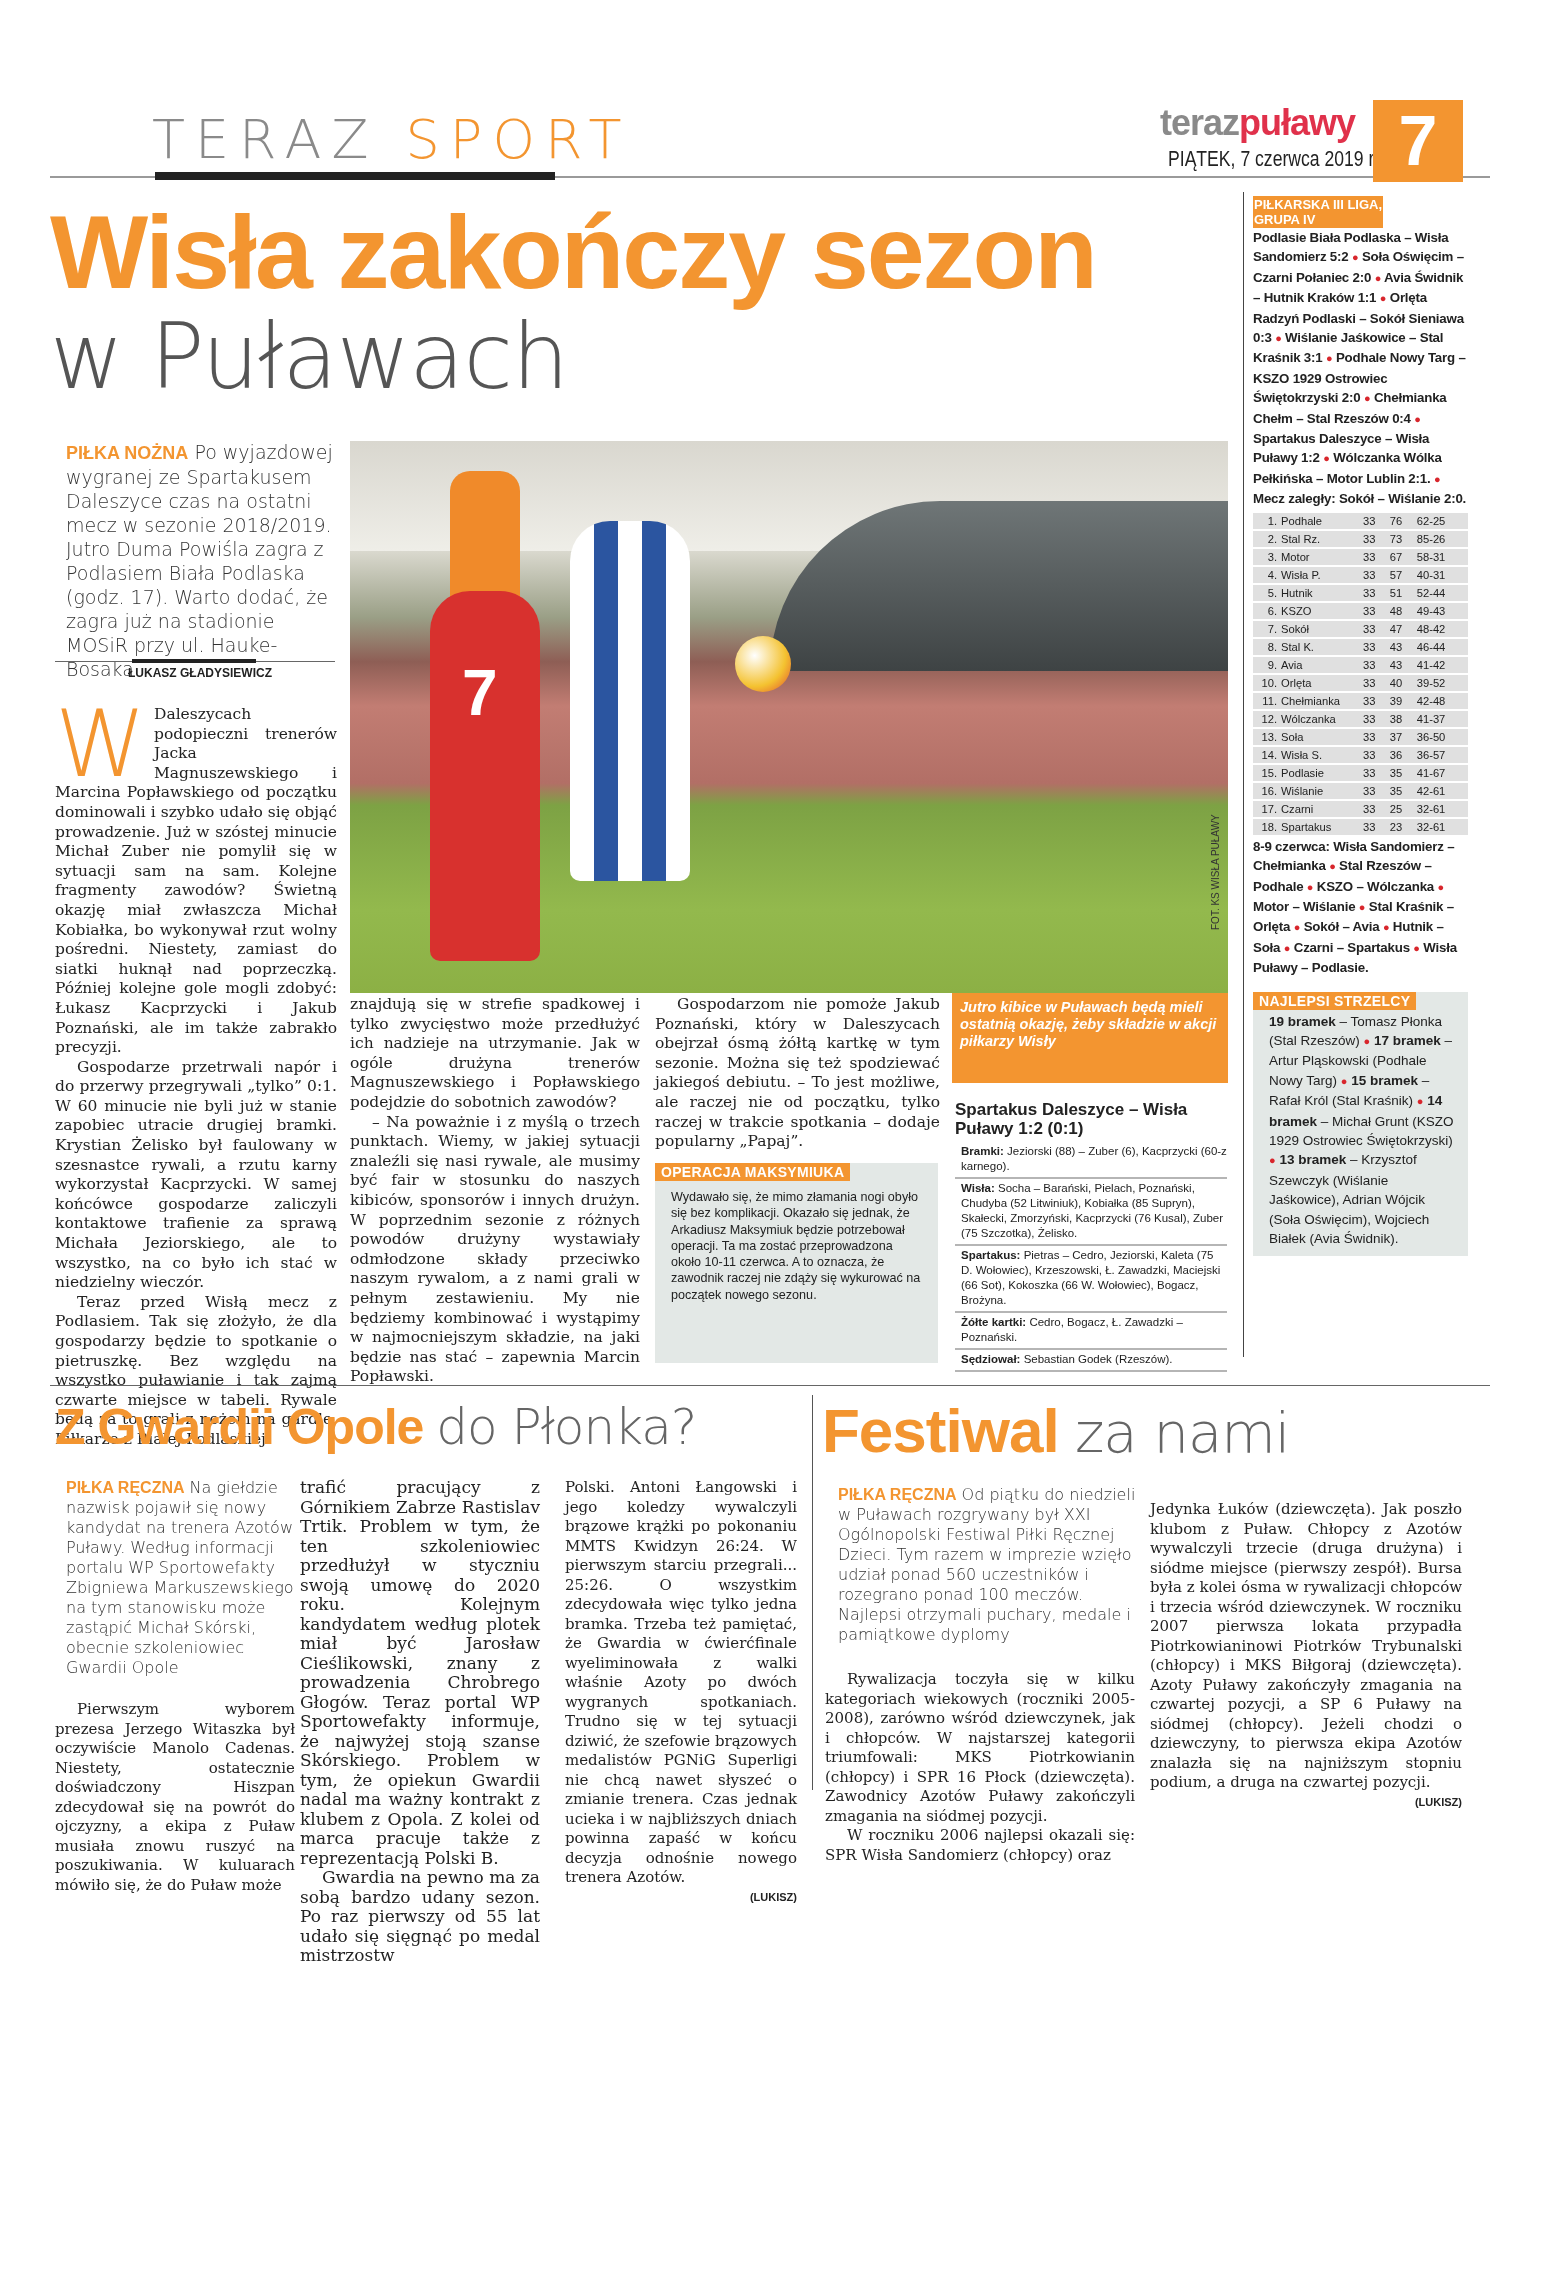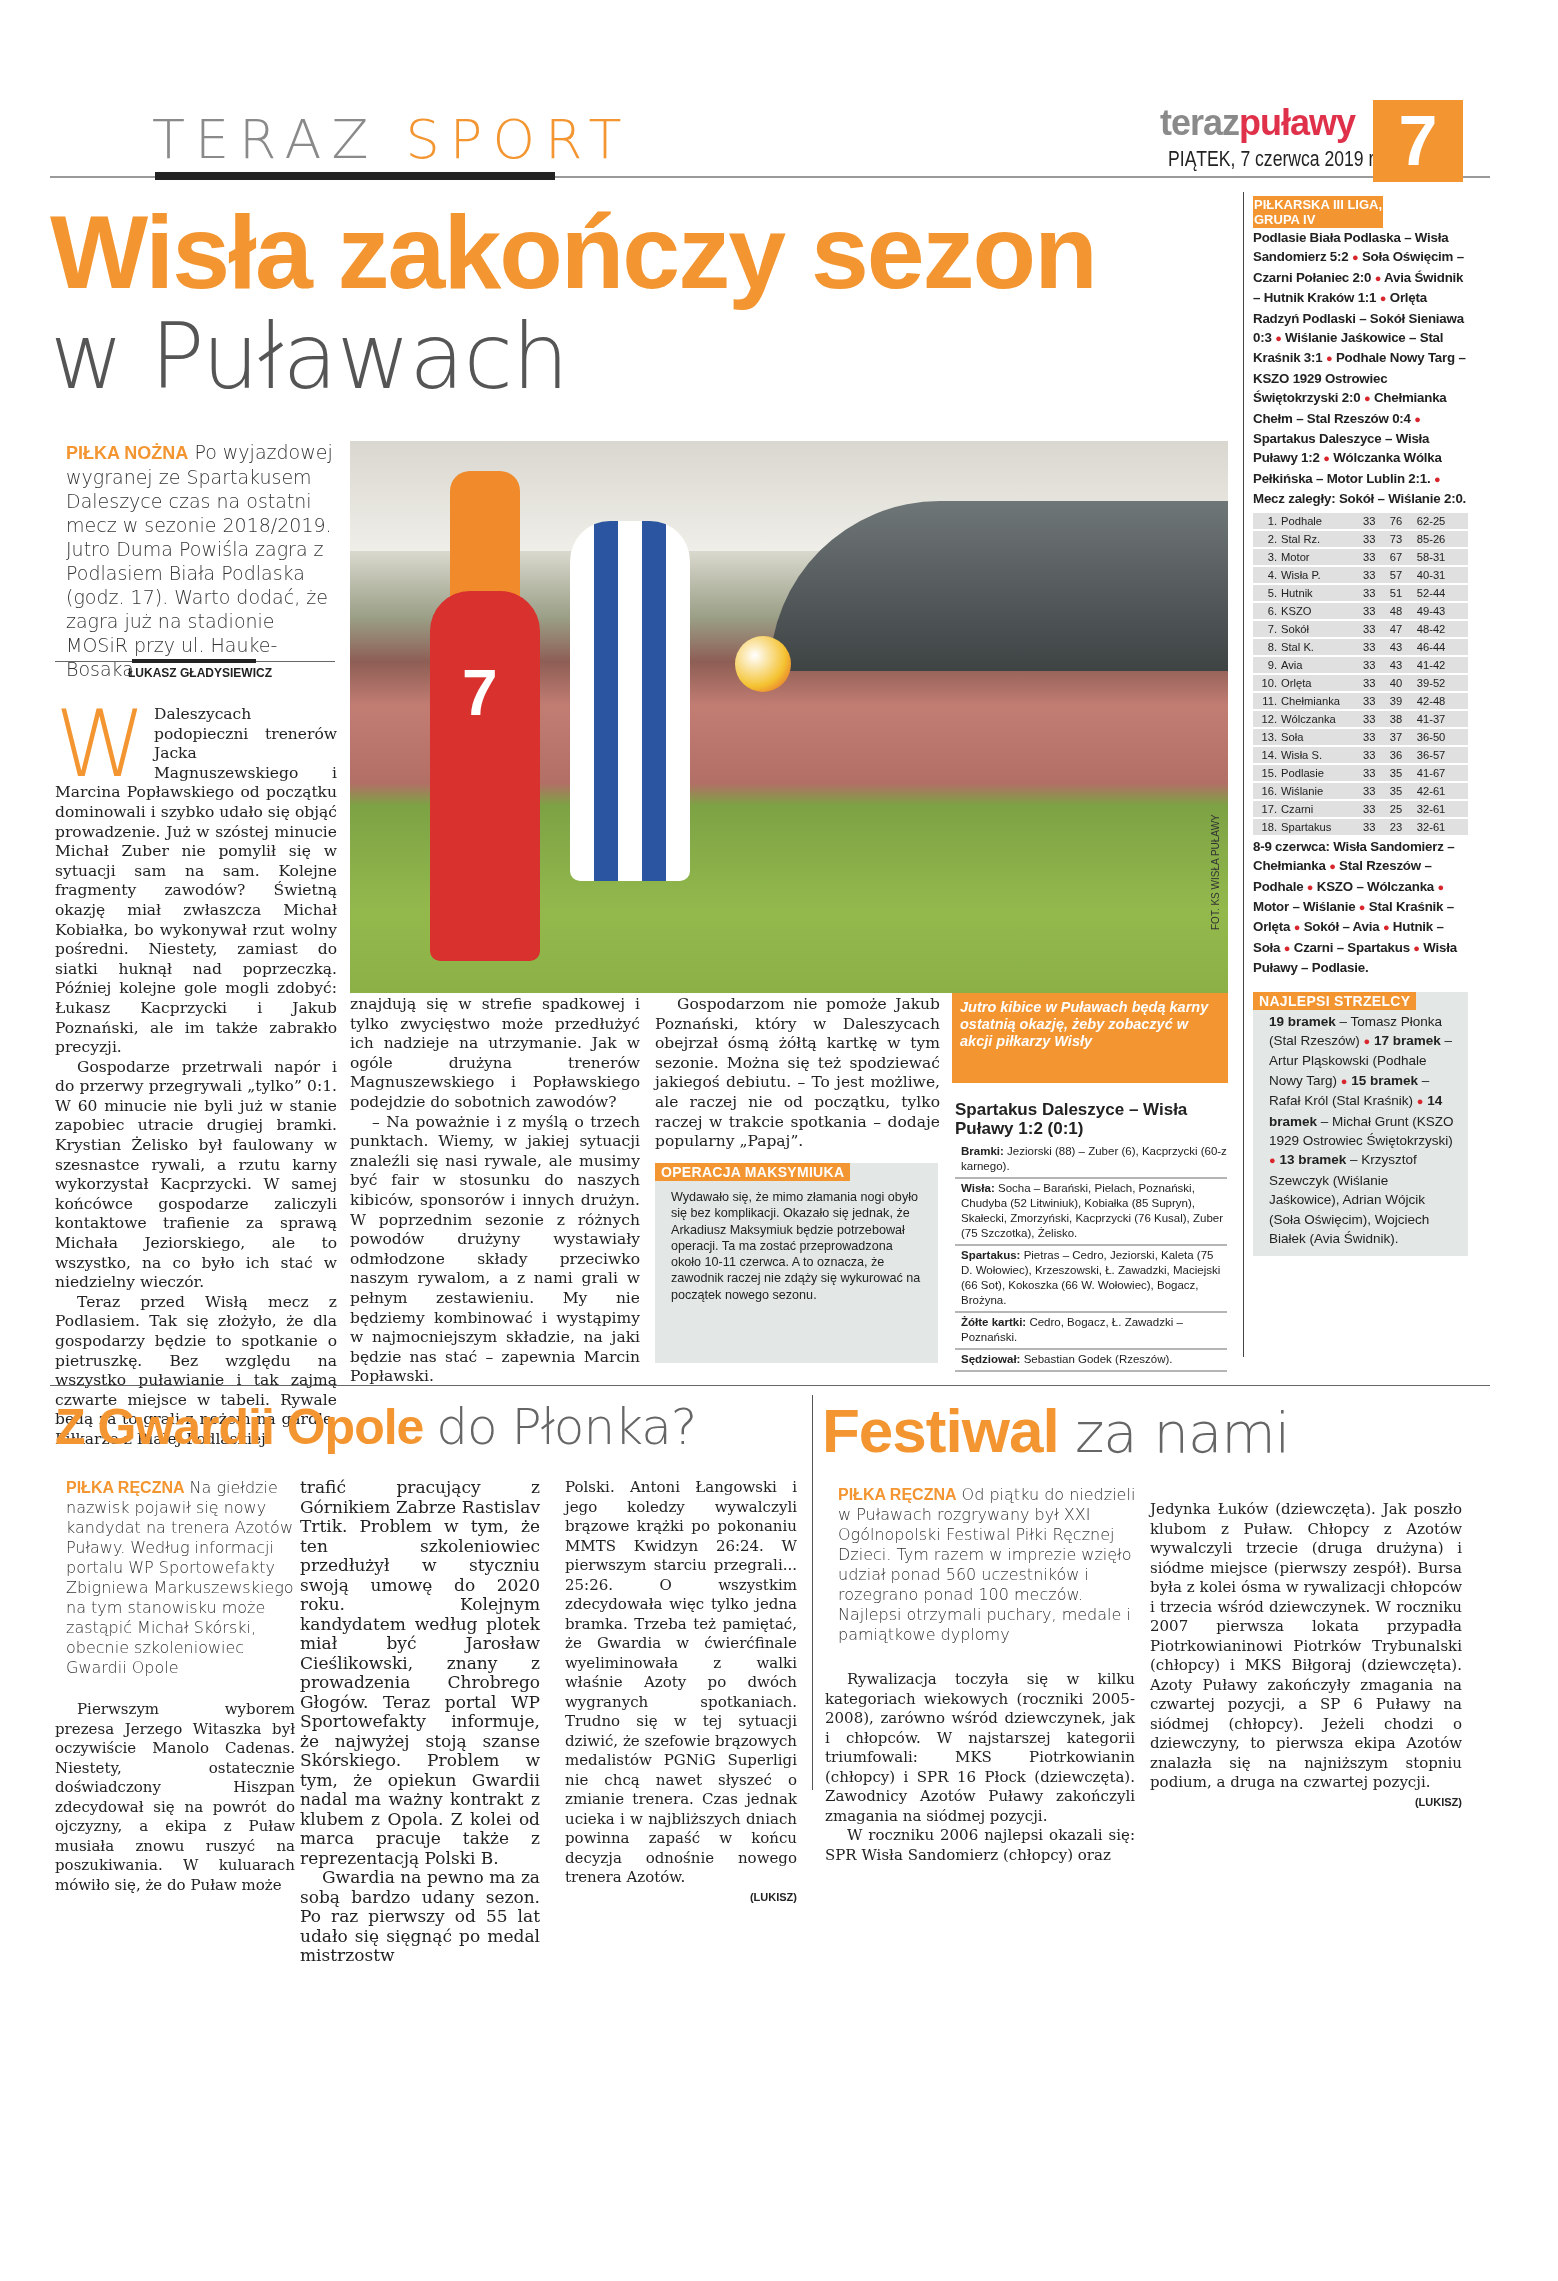--- a/index.html
+++ b/index.html
@@ -142,21 +142,21 @@
 
 <div id="col-3" class="abs body">
   <p>Gospodarzom nie pomoże Jakub Poznański, który w Daleszycach obejrzał ósmą żółtą kartkę w tym sezonie. Można się też spodziewać jakiegoś debiutu. – To jest możliwe, ale raczej nie od początku, tylko raczej w trakcie spotkania – dodaje popularny „Papaj”.</p>
 </div>
 
 <div id="box-op" class="abs">
   <span class="tag">OPERACJA MAKSYMIUKA</span>
   <div id="box-op-text">Wydawało się, że mimo złamania nogi obyło się bez komplikacji. Okazało się jednak, że Arkadiusz Maksymiuk będzie potrzebował operacji. Ta ma zostać przeprowadzona około 10-11 czerwca. A to oznacza, że zawodnik raczej nie zdąży się wykurować na początek nowego sezonu.</div>
 </div>
 
-<div id="pullquote" class="abs">Jutro kibice w Puławach będą karny ostatnią okazję, żeby zobaczyć w akcji piłkarzy Wisły</div>
+<div id="pullquote" class="abs">Jutro kibice w Puławach będą mieli ostatnią okazję, żeby składzie w akcji piłkarzy Wisły</div>
 
 <div id="match" class="abs">
   <div id="match-title">Spartakus Daleszyce – Wisła Puławy 1:2 (0:1)</div>
   <div class="match-row"><b>Bramki:</b> <span>Jeziorski (88) – Zuber (6), Kacprzycki (60-z karnego).</span></div>
   <div class="match-row"><b>Wisła:</b> <span>Socha – Barański, Pielach, Poznański, Chudyba (52 Litwiniuk), Kobiałka (85 Supryn), Skałecki, Zmorzyński, Kacprzycki (76 Kusal), Zuber (75 Szczotka), Żelisko.</span></div>
   <div class="match-row"><b>Spartakus:</b> <span>Pietras – Cedro, Jeziorski, Kaleta (75 D. Wołowiec), Krzeszowski, Ł. Zawadzki, Maciejski (66 Sot), Kokoszka (66 W. Wołowiec), Bogacz, Brożyna.</span></div>
   <div class="match-row"><b>Żółte kartki:</b> <span>Cedro, Bogacz, Ł. Zawadzki – Poznański.</span></div>
   <div class="match-row"><b>Sędziował:</b> <span>Sebastian Godek (Rzeszów).</span></div>
 </div>
 

